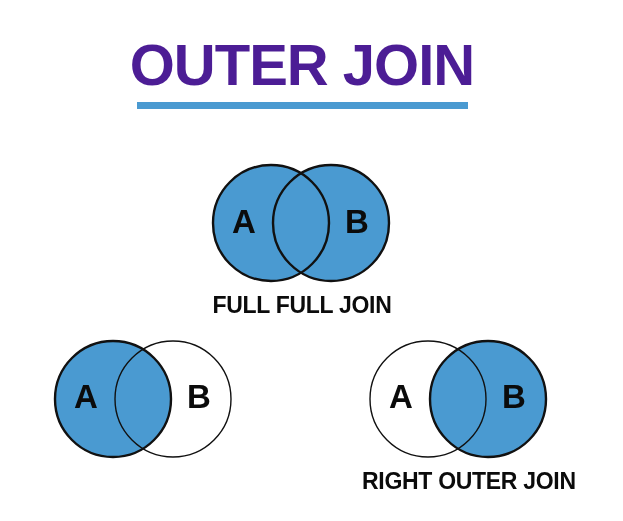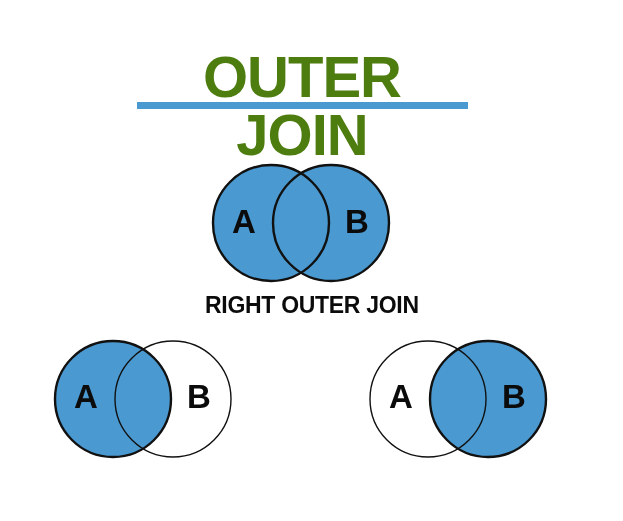--- a/index.html
+++ b/index.html
@@ -16,26 +16,26 @@
     font-family: "Liberation Sans", sans-serif;
   }
   .title-block {
     position: absolute;
     left: 122px;
     top: 36px;
     width: 360px;
     text-align: center;
   }
   .page-title {
-    margin: 12px;
+    margin: 0;
     font-size: 58px;
     line-height: 1.0;
     font-weight: bold;
     letter-spacing: -1px;
-    color: #4d7c0f;
+    color: #4c1d95;
   }
   .title-underline {
     position: absolute;
     left: 137px;
     top: 102px;
     width: 331px;
     height: 7px;
     background: #4a9ad1;
   }
   .venn {
@@ -78,21 +78,21 @@
 
   <section class="venn venn-full">
     <svg viewBox="0 0 194 132">
       <circle cx="66" cy="66" r="58" stroke="none" fill="#4a9ad1"></circle>
       <circle cx="126" cy="66" r="58" stroke="none" fill="#4a9ad1"></circle>
       <circle cx="66" cy="66" r="58" fill="none" stroke="#111111" stroke-width="2.4"></circle>
       <circle cx="126" cy="66" r="58" fill="none" stroke="#111111" stroke-width="2.4"></circle>
       <text class="set-label" x="39" y="64" text-anchor="middle" dominant-baseline="central">A</text>
       <text class="set-label" x="152" y="64" text-anchor="middle" dominant-baseline="central">B</text>
     </svg>
-    <div class="caption">RIGHT OUTER JOIN</div>
+    <div class="caption">FULL FULL JOIN</div>
   </section>
 
   <section class="venn venn-left">
     <svg viewBox="0 0 194 132">
       <circle cx="66" cy="66" r="58" stroke="none" fill="#4a9ad1"></circle>
       <circle cx="126" cy="66" r="58" stroke="none" fill="none"></circle>
       <circle cx="66" cy="66" r="58" fill="none" stroke="#111111" stroke-width="2.4"></circle>
       <circle cx="126" cy="66" r="58" fill="none" stroke="#111111" stroke-width="1.4"></circle>
       <text class="set-label" x="39" y="63" text-anchor="middle" dominant-baseline="central">A</text>
       <text class="set-label" x="152" y="63" text-anchor="middle" dominant-baseline="central">B</text>
@@ -101,15 +101,16 @@
 
   <section class="venn venn-right">
     <svg viewBox="0 0 194 132">
       <circle cx="66" cy="66" r="58" stroke="none" fill="none"></circle>
       <circle cx="126" cy="66" r="58" stroke="none" fill="#4a9ad1"></circle>
       <circle cx="66" cy="66" r="58" fill="none" stroke="#111111" stroke-width="1.4"></circle>
       <circle cx="126" cy="66" r="58" fill="none" stroke="#111111" stroke-width="2.4"></circle>
       <text class="set-label" x="39" y="63" text-anchor="middle" dominant-baseline="central">A</text>
       <text class="set-label" x="152" y="63" text-anchor="middle" dominant-baseline="central">B</text>
     </svg>
+    <div class="caption">RIGHT OUTER JOIN</div>
   </section>
 
 </div>
 
 </body></html>

